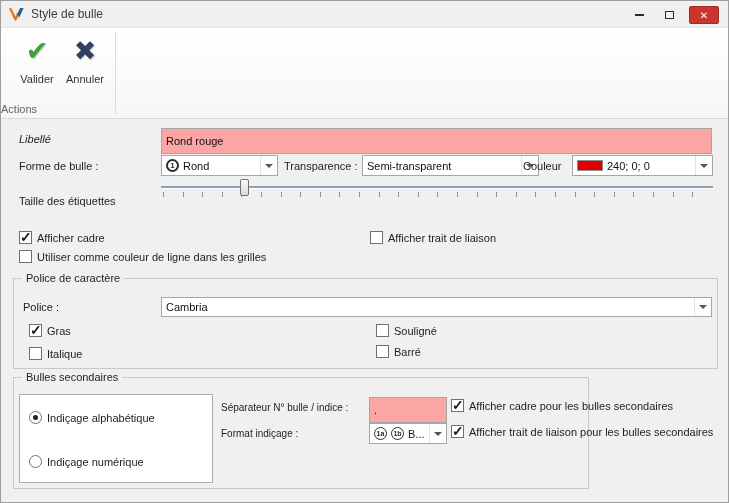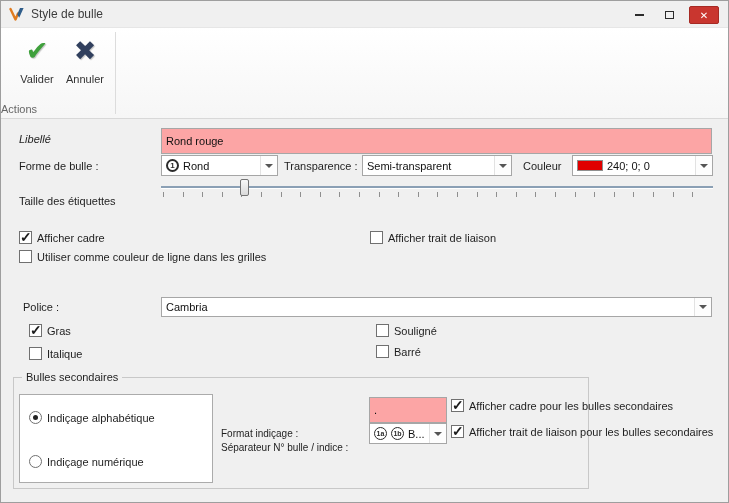--- a/index.html
+++ b/index.html
@@ -116,21 +116,21 @@
   <input class="textbox" style="left: 160px; top: 127px; width: 551px; height: 20px;" value="Rond rouge">
 
   <span class="form-label" style="left:18px;top:159px;">Forme de bulle :</span>
   <div class="dd" style="left:160px;top:154px;width:117px;height:21px;">
     <span class="round-icon">1</span>
     <span>Rond</span>
     <span class="dd-arrow"></span>
   </div>
 
   <span class="form-label" style="left:283px;top:159px;">Transparence :</span>
-  <div class="dd" style="left:361px;top:154px;width:150px;height:21px;">
+  <div class="dd" style="left:361px;top:154px;width:177px;height:21px;">
     <span>Semi-transparent</span>
     <span class="dd-arrow"></span>
   </div>
 
   <span class="form-label" style="left:522px;top:159px;">Couleur</span>
   <div class="dd" style="left:571px;top:154px;width:141px;height:21px;">
     <span class="swatch" style="background: rgb(224, 0, 0);"></span>
     <span>240; 0; 0</span>
     <span class="dd-arrow"></span>
   </div>
@@ -146,20 +146,23 @@
   </div>
   <div class="check-row" style="left:369px;top:230px;text-align:center;">
     <span class="cb"></span>
     <span>Afficher trait de liaison</span>
   </div>
   <div class="check-row" style="left:18px;top:249px;">
     <span class="cb"></span>
     <span>Utiliser comme couleur de ligne dans les grilles</span>
   </div>
 
+  <div class="groupbox" style="left:12px;top:277px;width:705px;height:91px;">
+    <span class="legend">Police de caractère</span>
+  </div>
   <span class="form-label" style="left:22px;top:300px;">Police :</span>
   <div class="dd" style="left:160px;top:296px;width:551px;height:20px;">
     <span>Cambria</span>
     <span class="dd-arrow"></span>
   </div>
   <div class="check-row" style="left:28px;top:323px;">
     <span class="cb checked"></span>
     <span>Gras</span>
   </div>
   <div class="check-row" style="left:375px;top:323px;">
@@ -181,21 +184,21 @@
   <div class="panelbox" style="left:18px;top:393px;width:194px;height:89px;"></div>
   <div class="radio-row" style="left:28px;top:410px;">
     <span class="radio checked"></span>
     <span>Indiçage alphabétique</span>
   </div>
   <div class="radio-row" style="left:28px;top:454px;">
     <span class="radio"></span>
     <span>Indiçage numérique</span>
   </div>
 
-  <span class="form-label small" style="left:220px;top:401px;margin-top:40px;">Séparateur N° bulle / indice :</span>
+  <span class="form-label small" style="left:220px;top:401px;">Séparateur N° bulle / indice :</span>
   <input class="textbox" style="left: 368px; top: 396px; width: 78px; height: 19px;" value=".">
   <div class="check-row small" style="left:450px;top:398px;">
     <span class="cb checked"></span>
     <span>Afficher cadre pour les bulles secondaires</span>
   </div>
 
   <span class="form-label small" style="left:220px;top:427px;">Format indiçage :</span>
   <div class="dd" style="left:368px;top:422px;width:78px;height:21px;">
     <span class="mini-circle">1a</span>
     <span class="mini-circle">1b</span>

